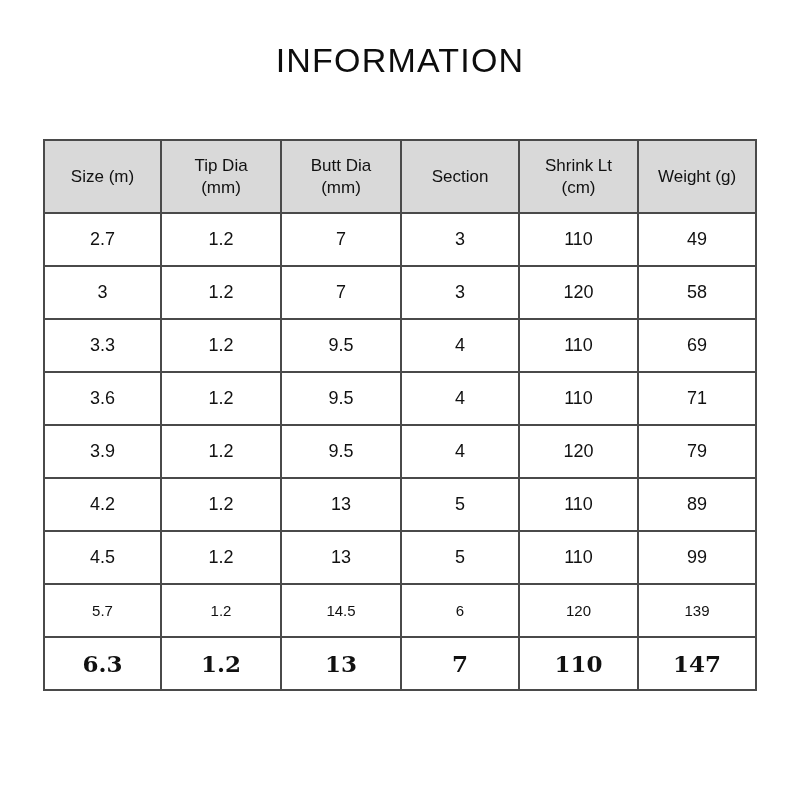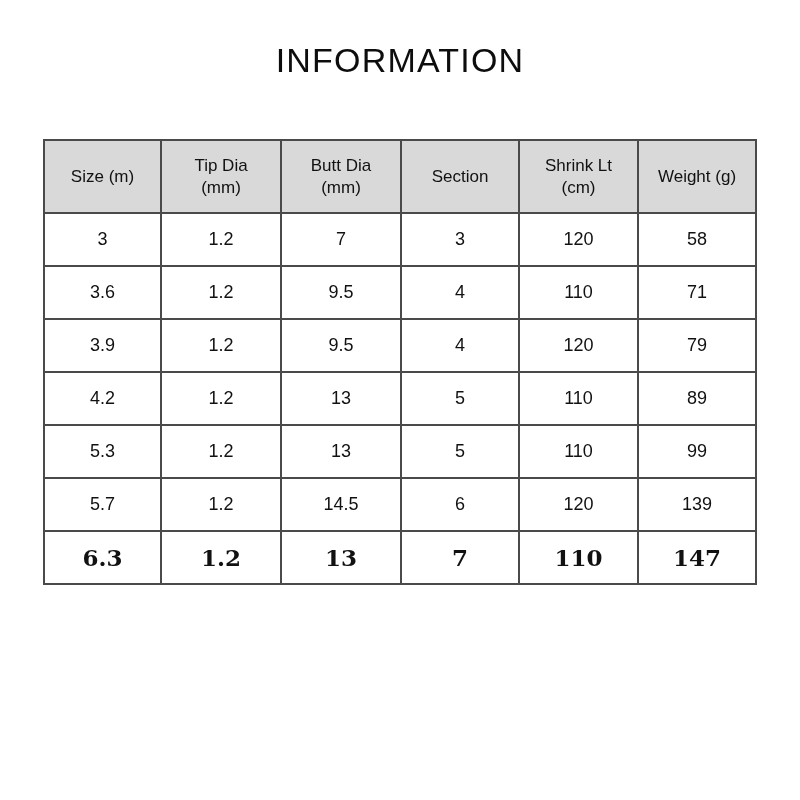--- a/index.html
+++ b/index.html
@@ -69,21 +69,21 @@
 
   table.spec-table tbody td {
     height: 51px;
     font-size: 18px;
     font-weight: 400;
     background: #ffffff;
   }
 
   
   table.spec-table tbody tr.row-small td {
-    font-size: 18px;
+    font-size: 15px;
   }
 
   
   table.spec-table tbody tr.row-emphasis td {
     font-weight: 700;
     font-family: "DejaVu Serif", "Liberation Serif", serif;
     font-size: 23px;
   }
 
   
@@ -131,28 +131,44 @@
             <span>Shrink Lt</span><br>
             <span>(cm)</span>
           </th>
           <th>
             <span>Weight (g)</span>
           </th>
         </tr>
       </thead>
       <tbody id="spec-table-body">
           <tr>
+            <td>2.7</td>
+            <td>1.2</td>
+            <td>7</td>
+            <td>3</td>
+            <td>110</td>
+            <td>49</td>
+          </tr>
+          <tr>
             <td>3</td>
             <td>1.2</td>
             <td>7</td>
             <td>3</td>
             <td>120</td>
             <td>58</td>
           </tr>
           <tr>
+            <td>3.3</td>
+            <td>1.2</td>
+            <td>9.5</td>
+            <td>4</td>
+            <td>110</td>
+            <td>69</td>
+          </tr>
+          <tr>
             <td>3.6</td>
             <td>1.2</td>
             <td>9.5</td>
             <td>4</td>
             <td>110</td>
             <td>71</td>
           </tr>
           <tr>
             <td>3.9</td>
             <td>1.2</td>
@@ -163,21 +179,21 @@
           </tr>
           <tr>
             <td>4.2</td>
             <td>1.2</td>
             <td>13</td>
             <td>5</td>
             <td>110</td>
             <td>89</td>
           </tr>
           <tr>
-            <td>5.3</td>
+            <td>4.5</td>
             <td>1.2</td>
             <td>13</td>
             <td>5</td>
             <td>110</td>
             <td>99</td>
           </tr>
           <tr class="row-small">
             <td>5.7</td>
             <td>1.2</td>
             <td>14.5</td>

